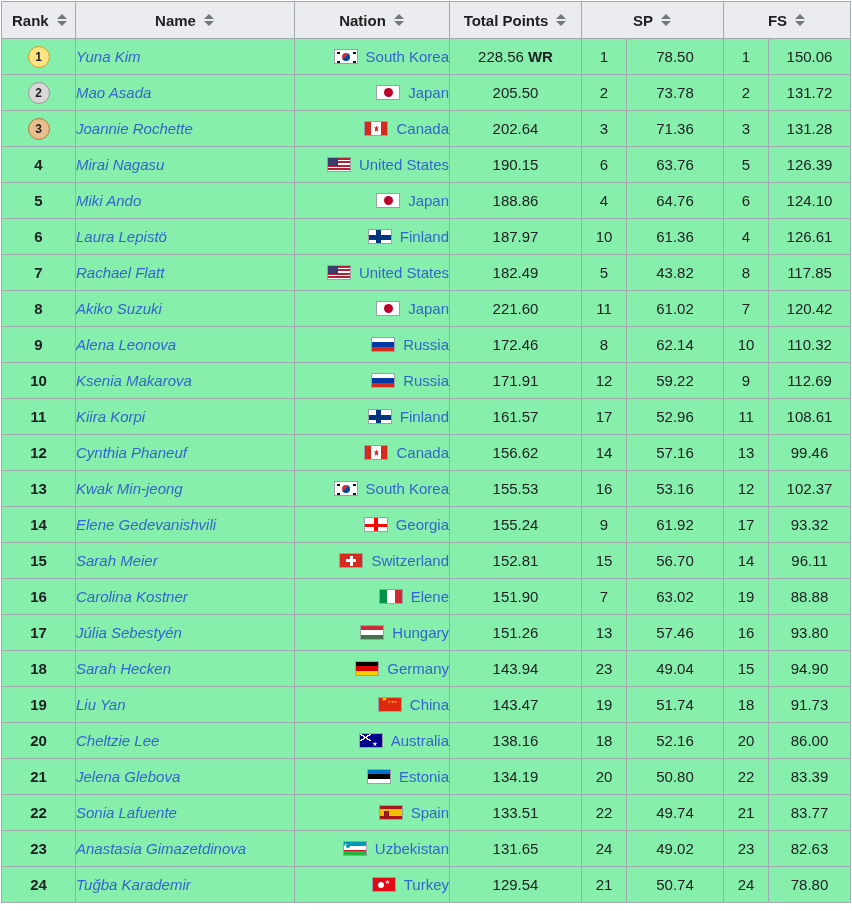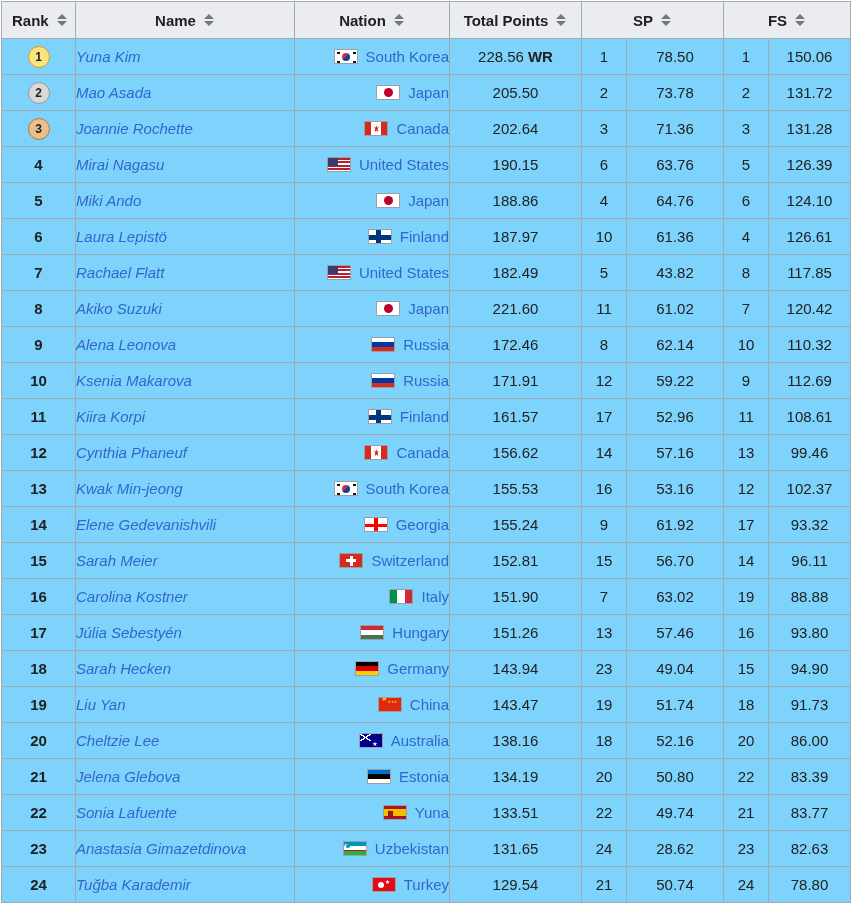--- a/index.html
+++ b/index.html
@@ -12,21 +12,21 @@
     width: 852px;
     height: 911px;
     overflow: hidden;
     position: relative;
   }
   table.results {
     border-collapse: collapse;
     width: 849px;
     margin: 1px 0 12px 1px;
     table-layout: fixed;
-    background: #7dd3fc;
+    background: #86efac;
   }
   table.results th, table.results td {
     border: 1px solid #a2a9b1;
     font-size: 15px;
     color: #202122;
     padding: 0;
     height: 36px;
     box-sizing: border-box;
   }
   table.results thead th {
@@ -555,21 +555,21 @@
           <td class="num">56.70</td>
           <td class="num">14</td>
           <td class="num">96.11</td>
         </tr>
         <tr>
           <td class="rank"><span>16</span></td>
           <td class="name"><span class="lnk">Carolina Kostner</span></td>
           <td class="nation">
             <div class="nat-inner">
               <span class="flag f-it"></span>
-              <span class="natname">Italy</span>
+              <span class="natname">Elene</span>
             </div>
           </td>
           <td class="numleft"><span>151.90</span></td>
           <td class="num">7</td>
           <td class="num">63.02</td>
           <td class="num">19</td>
           <td class="num">88.88</td>
         </tr>
         <tr>
           <td class="rank"><span>17</span></td>
@@ -645,41 +645,41 @@
           <td class="num">50.80</td>
           <td class="num">22</td>
           <td class="num">83.39</td>
         </tr>
         <tr>
           <td class="rank"><span>22</span></td>
           <td class="name"><span class="lnk">Sonia Lafuente</span></td>
           <td class="nation">
             <div class="nat-inner">
               <span class="flag f-es"></span>
-              <span class="natname">Yuna</span>
+              <span class="natname">Spain</span>
             </div>
           </td>
           <td class="numleft"><span>133.51</span></td>
           <td class="num">22</td>
           <td class="num">49.74</td>
           <td class="num">21</td>
           <td class="num">83.77</td>
         </tr>
         <tr>
           <td class="rank"><span>23</span></td>
           <td class="name"><span class="lnk">Anastasia Gimazetdinova</span></td>
           <td class="nation">
             <div class="nat-inner">
               <span class="flag f-uz"></span>
               <span class="natname">Uzbekistan</span>
             </div>
           </td>
           <td class="numleft"><span>131.65</span></td>
           <td class="num">24</td>
-          <td class="num">28.62</td>
+          <td class="num">49.02</td>
           <td class="num">23</td>
           <td class="num">82.63</td>
         </tr>
         <tr>
           <td class="rank"><span>24</span></td>
           <td class="name"><span class="lnk">Tuğba Karademir</span></td>
           <td class="nation">
             <div class="nat-inner">
               <span class="flag f-tr"></span>
               <span class="natname">Turkey</span>

